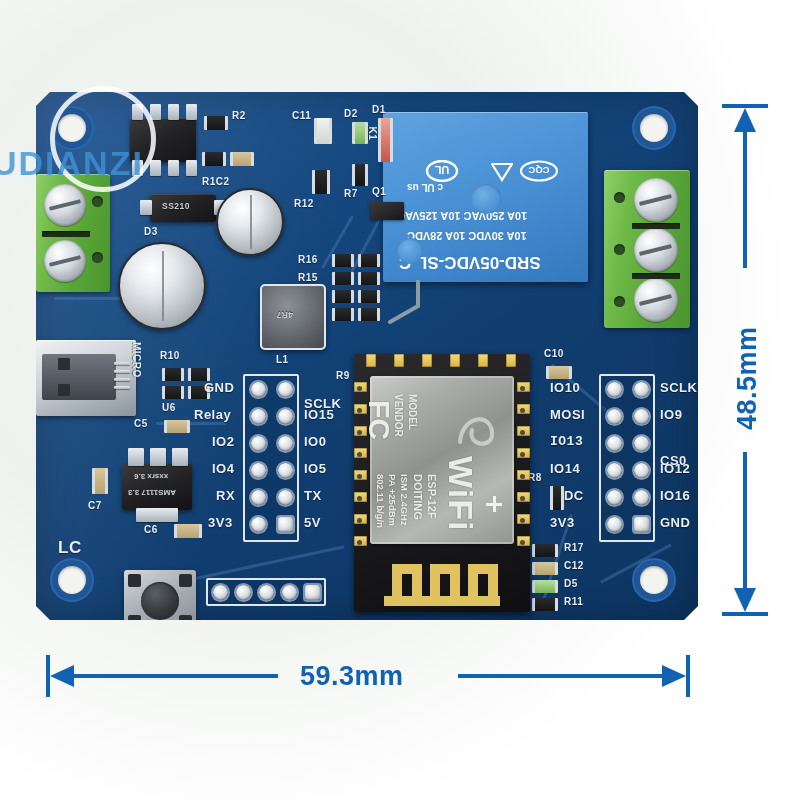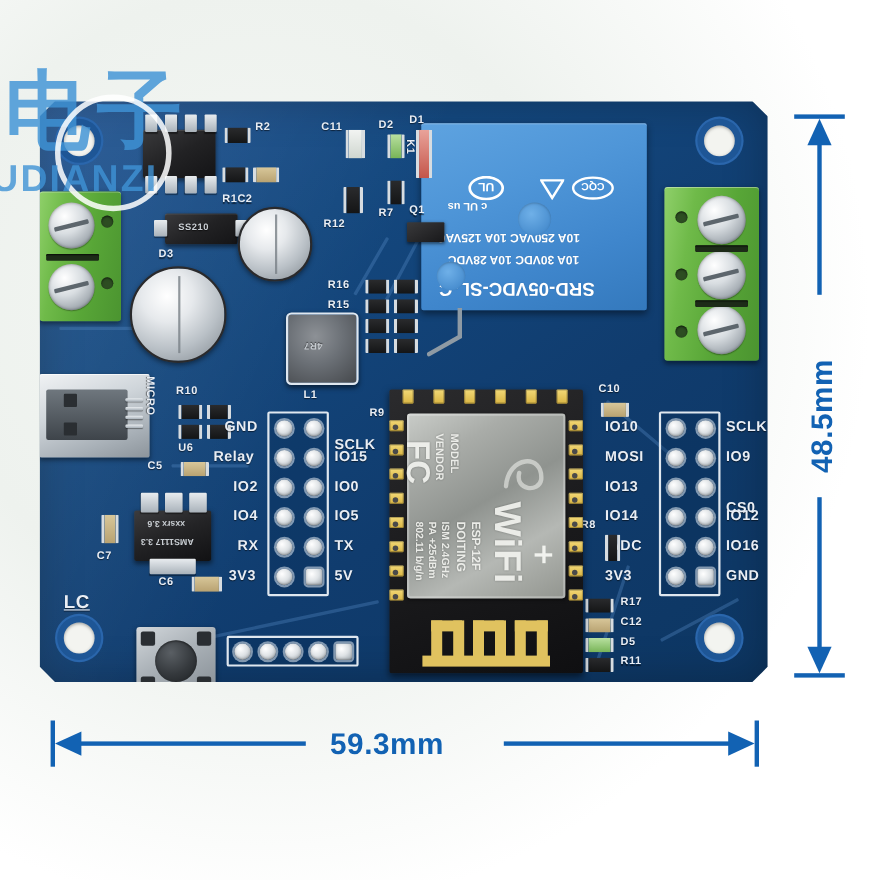--- a/index.html
+++ b/index.html
@@ -123,21 +123,20 @@
       letter-spacing:.5px;white-space:nowrap;}
   .dim-txt.vert{transform:rotate(-90deg);transform-origin:left top;}
   .arrow{position:absolute;width:0;height:0;}
 </style>
 </head>
 <body>
 
 <div class="backdrop"></div>
 
 <div class="watermark">
-  <div class="wm-cn">电子</div>
   <div class="wm-ring"></div>
   <div class="wm-en">UDIANZI</div>
 </div>
 
 <div class="pcb">
   <div class="pcb-sheen"></div>
 
   <div class="trace" style="left:18px;top:205px;width:120px;height:3px;"></div>
   <div class="trace" style="left:300px;top:120px;width:3px;height:60px;transform:rotate(30deg);"></div>
   <div class="trace" style="left:330px;top:110px;width:3px;height:80px;transform:rotate(28deg);"></div>
@@ -145,21 +144,21 @@
   <div class="trace" style="left:520px;top:420px;width:3px;height:90px;transform:rotate(18deg);"></div>
   <div class="trace" style="left:505px;top:300px;width:90px;height:3px;transform:rotate(40deg);"></div>
   <div class="trace" style="left:120px;top:330px;width:70px;height:3px;"></div>
   <div class="trace" style="left:560px;top:470px;width:80px;height:3px;transform:rotate(-28deg);"></div>
 
   <div class="hole" style="left:22px;top:22px;width:28px;height:28px;"></div>
   <div class="hole" style="left:604px;top:22px;width:28px;height:28px;"></div>
   <div class="hole" style="left:22px;top:474px;width:28px;height:28px;"></div>
   <div class="hole" style="left:604px;top:474px;width:28px;height:28px;"></div>
 
-  <div class="silk big" style="left:22px;top:446px;text-decoration:underline;">LC</div>
+  <div class="silk big" style="left:22px;top:446px;">LC</div>
 
   <div class="term" style="left:0px;top:82px;width:74px;height:118px;">
     <div class="screw" style="left:8px;top:10px;width:42px;height:42px;"></div>
     <div class="screw" style="left:8px;top:66px;width:42px;height:42px;"></div>
     <div class="term-slot" style="left:6px;top:57px;width:48px;height:6px;"></div>
     <div class="term-hole" style="left:56px;top:22px;width:11px;height:11px;"></div>
     <div class="term-hole" style="left:56px;top:78px;width:11px;height:11px;"></div>
   </div>
 
   <div class="term" style="left:568px;top:78px;width:86px;height:158px;">
@@ -345,21 +344,21 @@
     <div class="pad" style="left:33px;top:87px;"></div>
     <div class="pad" style="left:6px;top:114px;"></div>
     <div class="pad" style="left:33px;top:114px;"></div>
     <div class="pad" style="left:6px;top:141px;"></div>
     <div class="pad sq" style="left:33px;top:141px;"></div>
   </div>
   <div class="silk" style="left:514px;top:288px;">IO10</div>
   <div class="silk" style="left:624px;top:288px;">SCLK</div>
   <div class="silk" style="left:514px;top:315px;">MOSI</div>
   <div class="silk" style="left:624px;top:315px;">IO9</div>
-  <div class="silk" style="left:514px;top:342px;">IO13</div>
+  <div class="silk" style="left:514px;top:342px;font-family:Liberation Mono, monospace;">IO13</div>
   <div class="silk" style="left:624px;top:342px;margin-top:19px;">CS0</div>
   <div class="silk" style="left:514px;top:369px;">IO14</div>
   <div class="silk" style="left:624px;top:369px;">IO12</div>
   <div class="silk" style="left:518px;top:396px;">ADC</div>
   <div class="silk" style="left:624px;top:396px;">IO16</div>
   <div class="silk" style="left:514px;top:423px;">3V3</div>
   <div class="silk" style="left:624px;top:423px;">GND</div>
 
   <div class="silk sm" style="left:508px;top:256px;">C10</div>
   <div class="smd cap" style="left:510px;top:274px;width:26px;height:13px;"></div>

